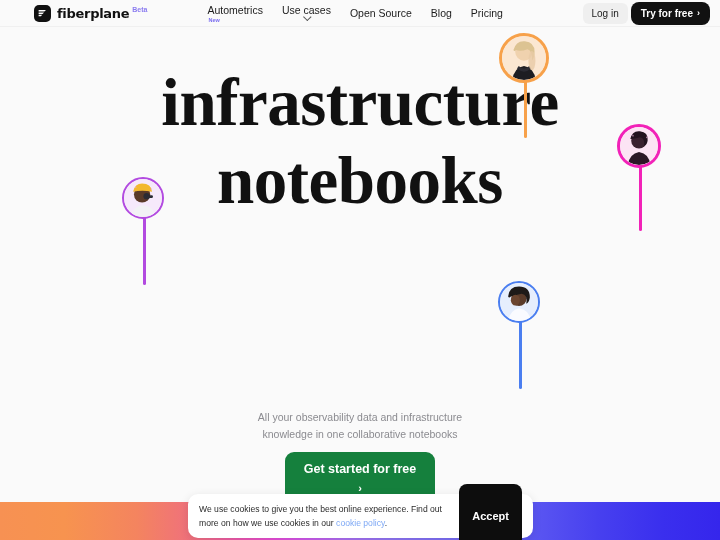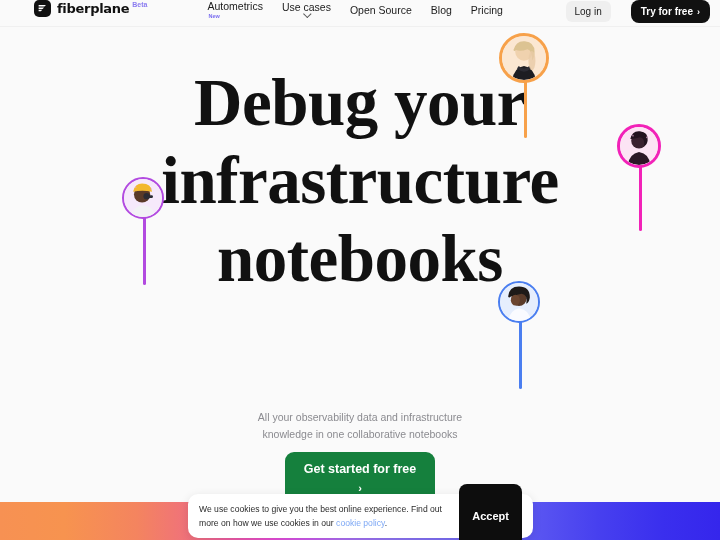--- a/index.html
+++ b/index.html
@@ -14,21 +14,21 @@
     width: 720px; height: 540px;
     background: #fafafa;
     overflow: hidden;
   }
 
   
   .nav {
     position: absolute; top: 0; left: 0;
     width: 720px; height: 27px;
     background: #fafafa;
-    display: flex; align-items: flex-start;
+    display: flex; align-items: center;
     border-bottom: 1px solid #f0f0f0;
   }
   .brand {
     display: flex; align-items: center;
     margin-left: 34px; gap: 6px;
   }
   .logo-mark {
     width: 17px; height: 17px;
     background: #111111;
     border-radius: 5px;
@@ -76,21 +76,21 @@
   .chev {
     margin-left: 4px;
     display: inline-block;
     width: 6px; height: 6px;
     border-right: 1.2px solid #555;
     border-bottom: 1.2px solid #555;
     transform: rotate(45deg) translate(-2px,-1px);
   }
   .nav-right {
     margin-left: auto; margin-right: 10px;
-    display: flex; align-items: center; gap: 20px;
+    display: flex; align-items: center; gap: 3px;
   }
   .btn-login {
     font-size: 10px;
     color: #1b1b1b;
     background: #efefef;
     border: none;
     border-radius: 6px;
     padding: 5px 9px;
     cursor: pointer;
     font-family: "Liberation Sans", sans-serif;
@@ -291,21 +291,20 @@
       <button class="btn-try">
         <span>Try for free</span>
         <span class="arrow">›</span>
       </button>
     </div>
   </div>
 
   <div class="hero">
 
     <h1 class="headline">
-      <div class="hl-line l1">Debug your</div>
       <div class="hl-line l2">infrastructure</div>
       <div class="hl-line l4">notebooks</div>
     </h1>
 
     <div class="pin" style="left:524px; top:36px;">
       <div class="stem" style="height:75px; background:#f7a14a;"></div>
       <div class="bubble" style="left:-25px; top:-30px; width:50px; height:50px; border:3px solid #f7a14a; background:#ffe9d3;">
         <div class="inner">
           <svg class="av-svg" viewBox="0 0 50 50">
             <rect width="50" height="50" fill="#fbe7d2"></rect>

